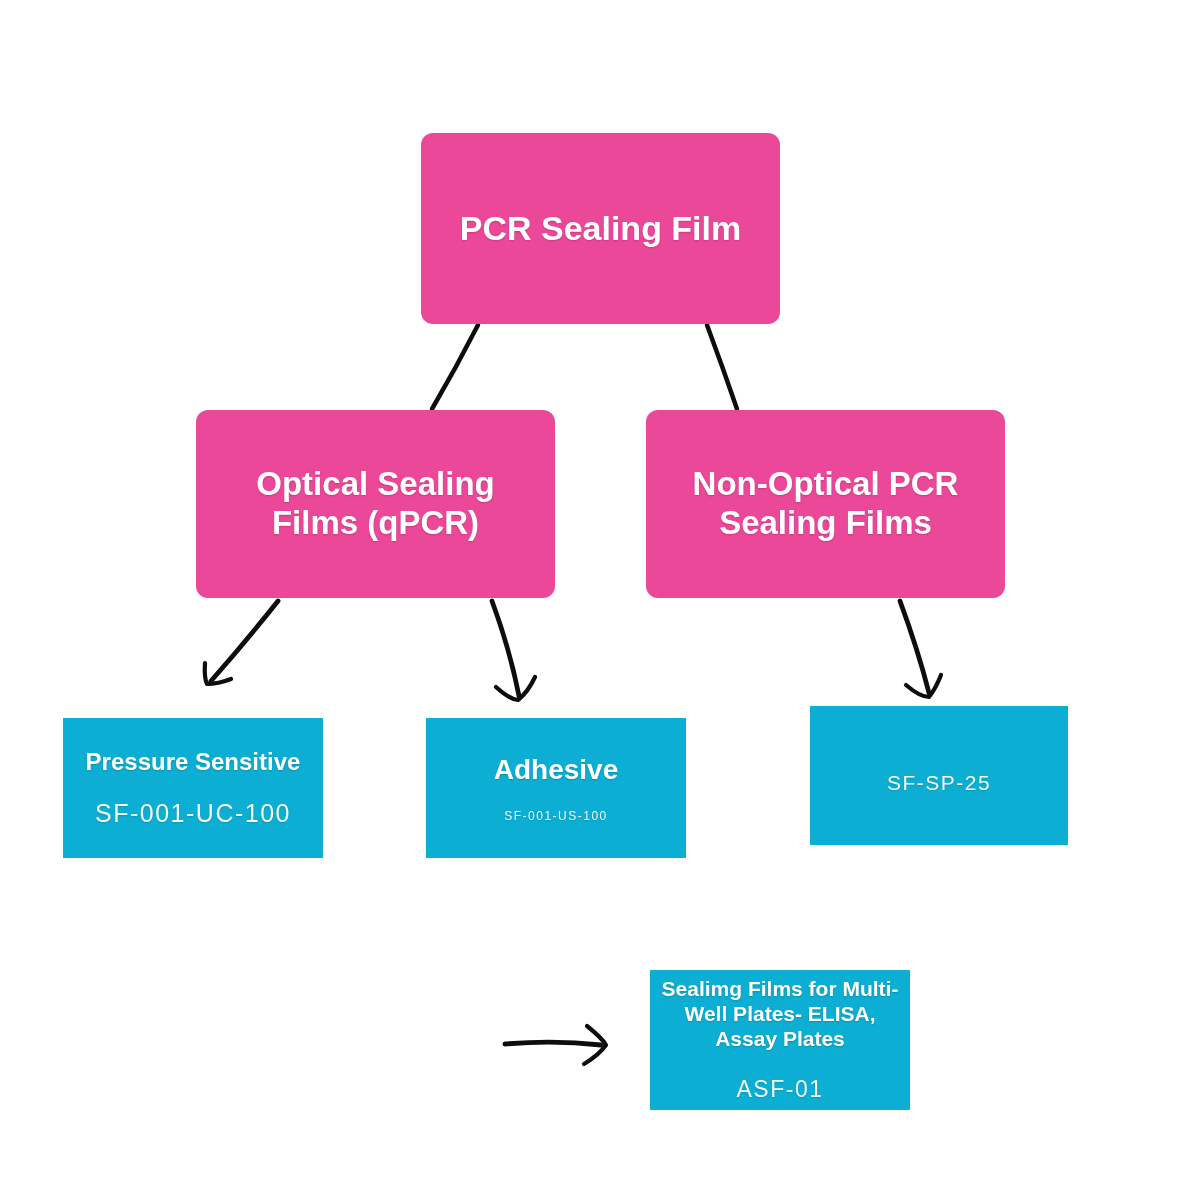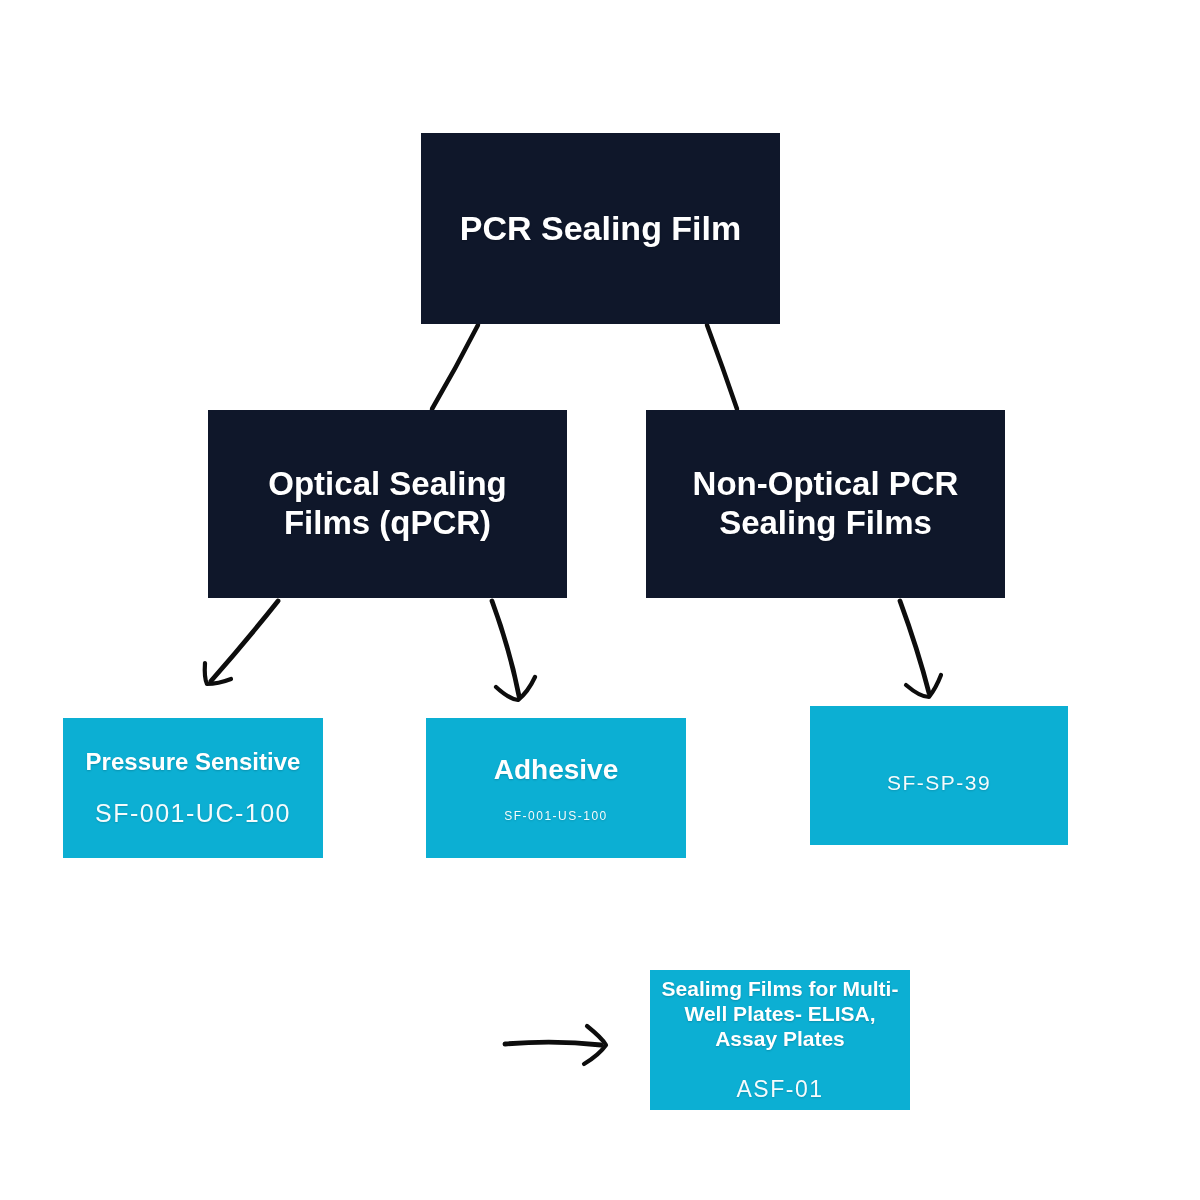--- a/index.html
+++ b/index.html
@@ -25,39 +25,39 @@
   .node {
     position: absolute;
     display: flex;
     flex-direction: column;
     align-items: center;
     justify-content: center;
     text-align: center;
     color: #ffffff;
     box-sizing: border-box;
   }
-  .node.dark { background: #0f172a; }
+  .node.dark { background: #ec4899; border-radius: 12px; }
   .node.cyan { background: #0CAFD3; }
   .node .label {
     font-weight: bold;
     line-height: 1.18;
     text-shadow: 0 1px 2px rgba(0,0,0,0.18);
   }
   .node .code {
     font-weight: normal;
     letter-spacing: 1.5px;
     color: rgba(255,255,255,0.96);
     text-shadow: 0 1px 2px rgba(0,0,0,0.15);
   }
 
   
   .node.root        { left: 421px; top: 133px;  width: 359px; height: 191px; }
   .node.root .label { font-size: 34px; white-space: nowrap; }
 
-  .node.optical        { left: 196px; top: 410px; width: 359px; height: 188px; padding: 11px 20px; margin-left: 12px; }
+  .node.optical        { left: 196px; top: 410px; width: 359px; height: 188px; padding: 11px 20px; }
   .node.optical .label { font-size: 33px; }
 
   .node.non-optical        { left: 646px; top: 410px; width: 359px; height: 188px; padding: 0 18px; }
   .node.non-optical .label { font-size: 33px; }
 
   
   .node.pressure        { left: 63px;  top: 718px; width: 260px; height: 140px; gap: 22px; }
   .node.pressure .label { font-size: 24px; white-space: nowrap; }
   .node.pressure .code  { font-size: 25px; }
 
@@ -124,21 +124,21 @@
     <div class="label">Pressure Sensitive</div>
     <div class="code">SF-001-UC-100</div>
   </div>
 
   <div class="node cyan adhesive">
     <div class="label">Adhesive</div>
     <div class="code">SF-001-US-100</div>
   </div>
 
   <div class="node cyan sf-sp">
-    <div class="code">SF-SP-39</div>
+    <div class="code">SF-SP-25</div>
   </div>
 
 
   <div class="node cyan multiwell">
     <div class="label">Sealimg Films for Multi-Well Plates- ELISA, Assay Plates</div>
     <div class="code">ASF-01</div>
   </div>
 
 </div>
 

